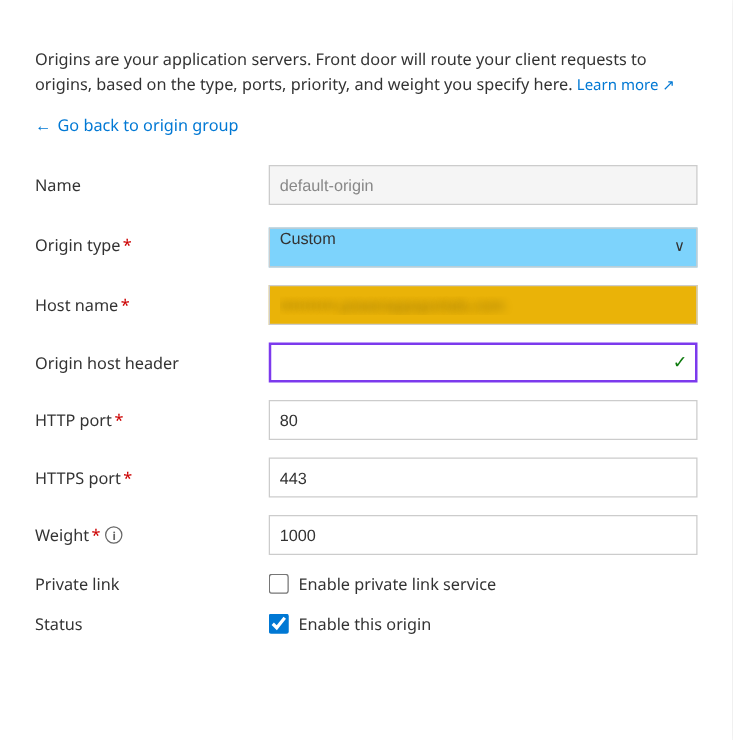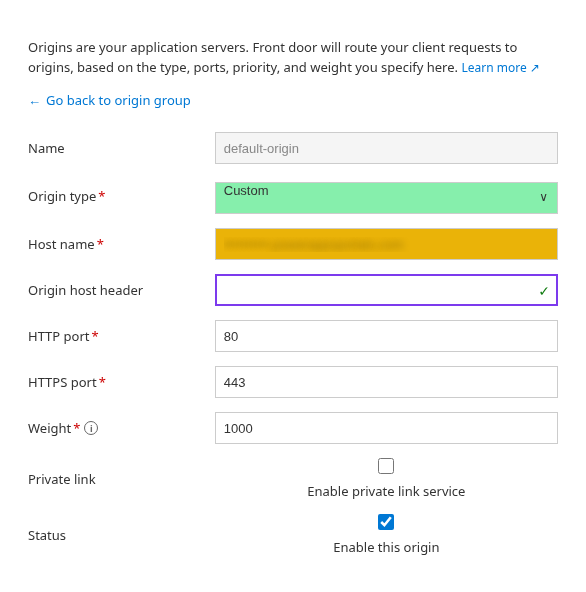--- a/index.html
+++ b/index.html
@@ -128,21 +128,21 @@
       position: relative;
       width: 100%;
     }
     .select-wrap select {
       width: 100%;
       height: 32px;
       border: 1px solid #ccc;
       padding: 0 30px 16px 8px;
       font-size: 13px;
       color: #333;
-      background: #86efac;
+      background: #7dd3fc;
       appearance: none;
       outline: none;
       cursor: pointer;
     }
     .chevron-icon {
       position: absolute;
       right: 10px;
       top: 50%;
       transform: translateY(-50%);
       pointer-events: none;
@@ -190,21 +190,20 @@
       color: #107c10;
       font-size: 14px;
       pointer-events: none;
     }
     .checkbox-wrap {
       display: flex;
       align-items: center;
       gap: 8px;
       font-size: 13px;
       color: #333;
-      flex-direction: column;
     }
     .checkbox-wrap input[type="checkbox"] {
       width: 16px;
       height: 16px;
       cursor: pointer;
       accent-color: #0078d4;
     }
     .label-row {
       display: flex;
       align-items: center;

